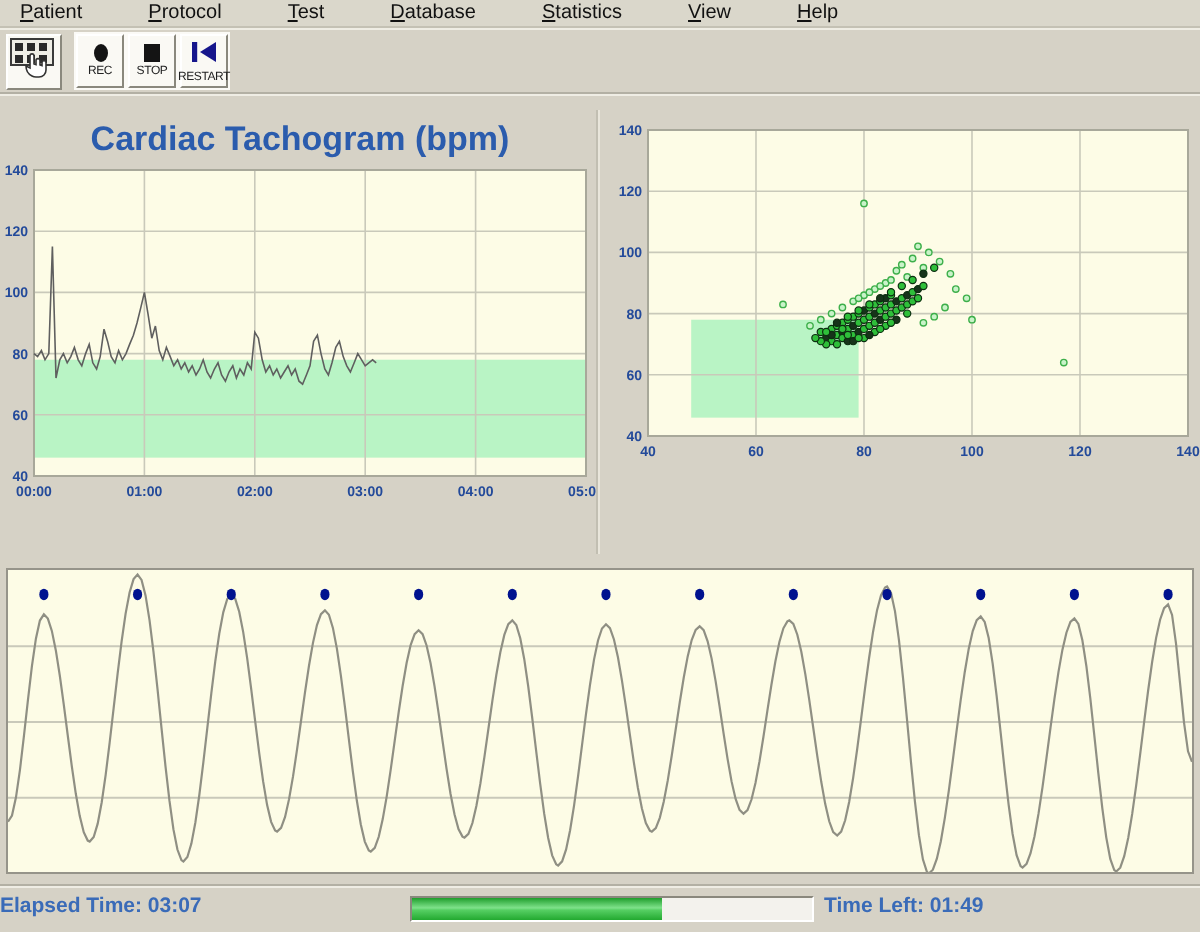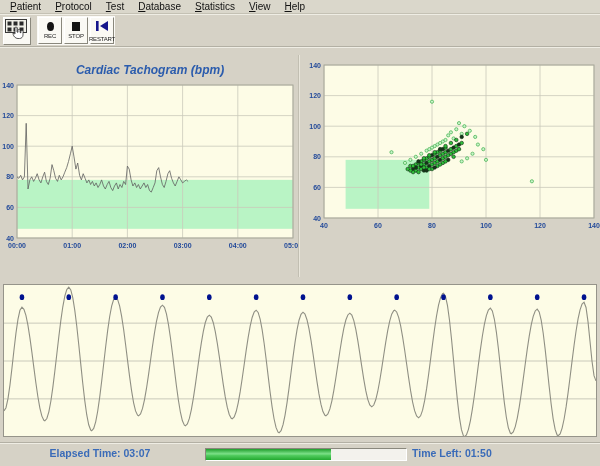--- a/index.html
+++ b/index.html
@@ -4,21 +4,21 @@
 <style>
   * { margin:0; padding:0; box-sizing:border-box; }
   html,body { width:600px; height:466px; overflow:hidden; }
   body { font-family:"Liberation Sans", sans-serif; background:#d6d2c6; position:relative; }
 
   .window { position:absolute; left:0; top:0; width:600px; height:466px; background:#d6d2c6; }
 
   
   .menubar { position:absolute; left:0; top:0; width:600px; height:14px;
              background:#dad7cb; display:flex; align-items:center; padding-left:3px;
-             border-bottom:1px solid #c4c1b4; }
+             border-bottom:1px solid #c4c1b4;gap:19px; }
   .mitem { font-size:10px; color:#111; padding:0 7px; cursor:default; }
   .mitem u { text-decoration:underline; }
 
   
   .toolbar { position:absolute; left:0; top:14px; width:600px; height:33px;
              background:#d6d2c6; border-top:1px solid #efede4;
              border-bottom:1px solid #b3b0a4; box-shadow:0 1px 0 #efede4; 
              display:flex; align-items:center; }
   .tbtn { background:#faf9f4; border:1px solid; border-color:#ffffff #8a887d #8a887d #ffffff;
           display:flex; flex-direction:column; align-items:center; justify-content:center;
@@ -28,36 +28,36 @@
   .tgroup { display:flex; gap:2px; margin-left:6px; background:#fbfaf6; padding:1px; }
   .tgroup .tbtn { width:24px; height:27px; }
   .icon-rec { width:7px; height:9px; background:#141414; border-radius:50%; margin-bottom:2px; }
   .icon-stop { width:8px; height:9px; background:#141414; margin-bottom:2px; }
   .icon-restart { margin-bottom:2px; }
 
   
   .chart-panel { position:absolute; top:60px; width:300px; height:210px; }
   .chart-panel.left { left:0; }
   .chart-panel.right { left:300px; }
-  .chart-title { height:20px; line-height:20px; text-align:center; font-size:12px;
-                 font-weight:600; color:#2b5cad;font-style:italic; }
+  .chart-title { height:20px; line-height:20px; text-align:center; font-size:17px;
+                 font-weight:600; color:#2b5cad; }
   .chart-svg { display:block; }
   text.axis { font-family:"Liberation Sans", sans-serif; font-size:7px; font-weight:bold; fill:#234a9a; }
   .panel-divider { position:absolute; left:298px; top:55px; width:2px; height:222px;
                    border-left:1px solid #c2bfb2; border-right:1px solid #e9e6db; }
 
   
   .wave-panel { position:absolute; left:3px; top:284px; width:594px; height:153px;
                 background:#fdfce6; border:1px solid #96948a; }
 
   
   .statusbar { position:absolute; left:0; top:442px; width:600px; height:24px;
                background:#d6d2c6; border-top:1px solid #b3b0a4; box-shadow:inset 0 1px 0 #efede4; }
   .stext { position:absolute; top:4px; font-size:10.5px; font-weight:bold; color:#3a6bb8; }
-  .elapsed { left:0; width:200px; text-align:center; }
+  .elapsed { left:0; width:200px; text-align:left; }
   .timeleft { left:412px; }
   .progress { position:absolute; left:205px; top:5px; width:202px; height:13px;
               background:#f3f2ed; border:1px solid; border-color:#8a887d #ffffff #ffffff #8a887d; }
   .progress .fill { height:100%; width:0;
               background:linear-gradient(to bottom,#1f9e2c 0%,#7fe28b 45%,#56cf63 55%,#23a930 100%); }
 </style>
 </head>
 <body>
 
 <div class="window">
@@ -302,16 +302,16 @@
         <ellipse cx="535" cy="12" rx="2.3" ry="2.9" fill="#00128f"></ellipse>
         <ellipse cx="582" cy="12" rx="2.3" ry="2.9" fill="#00128f"></ellipse>
       </svg>
   </div>
 
   <div class="statusbar">
     <span class="stext elapsed">Elapsed Time: 03:07</span>
     <div class="progress">
       <div class="fill" id="pfill" style="width: 62.5%;"></div>
     </div>
-    <span class="stext timeleft">Time Left: 01:50</span>
+    <span class="stext timeleft">Time Left: 01:49</span>
   </div>
 
 </div>
 
 </body></html>

